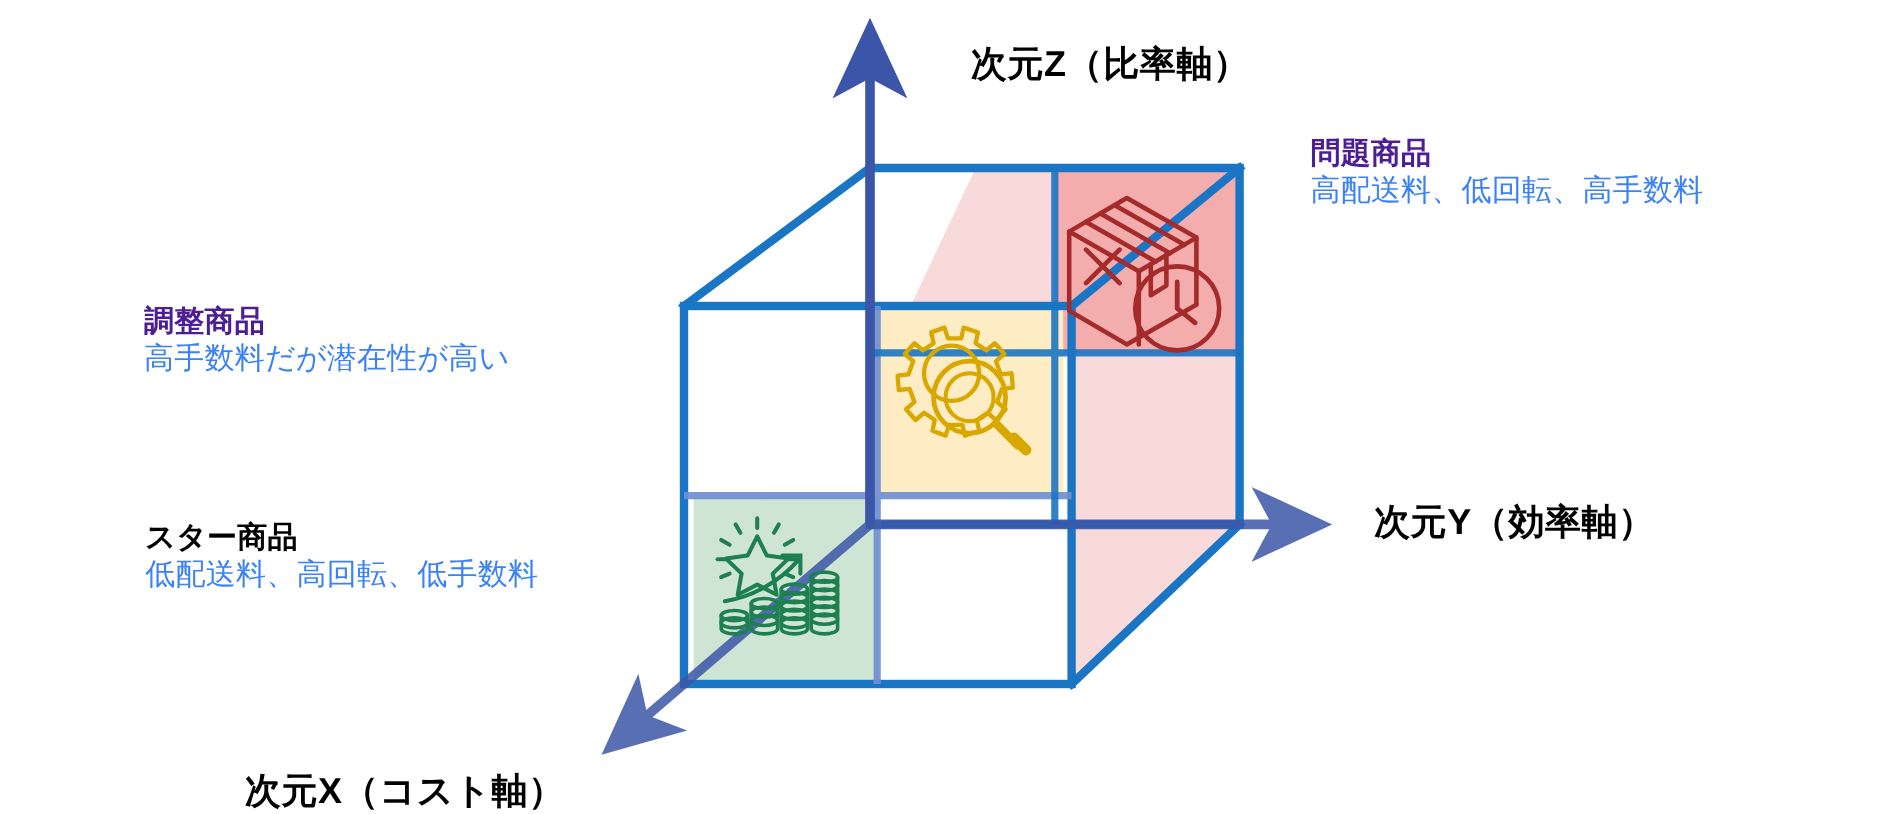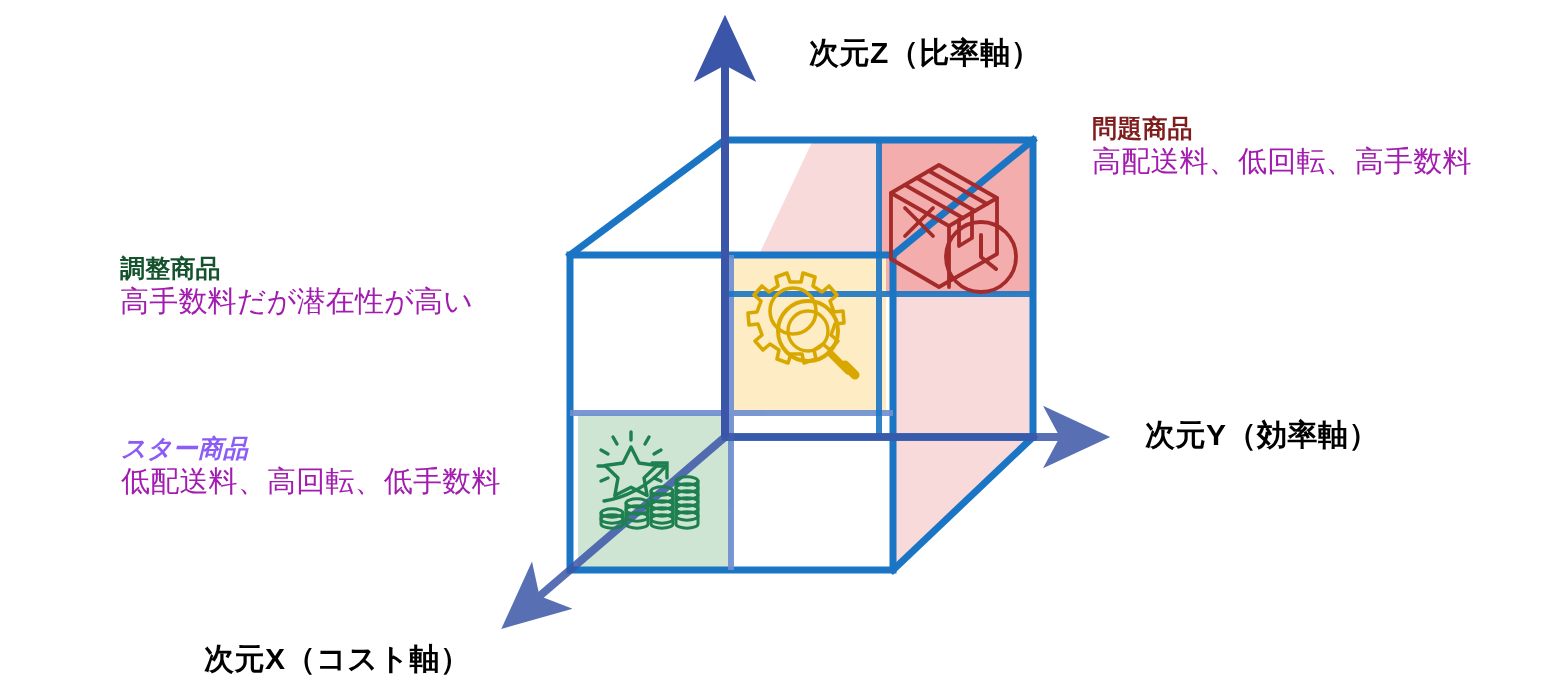--- a/index.html
+++ b/index.html
@@ -32,23 +32,23 @@
     position: absolute;
     white-space: nowrap;
   }
   .callout .title {
     font-weight: bold;
     font-size: 25px;
     line-height: 1.22;
     letter-spacing: 0.2px;
   }
   .callout .desc {
-    font-size: 29px;
+    font-size: 25px;
     line-height: 1.22;
-    color: #a21caf;
+    color: #3b82f6;
     letter-spacing: 0.2px;
   }
   .axis-label {
     position: absolute;
     font-weight: bold;
     font-size: 30px;
     color: #000000;
     white-space: nowrap;
     letter-spacing: 0.5px;
   }
@@ -190,31 +190,31 @@
 
       <path d="M905,208 l28,28"></path>
       <path d="M933,208 l-28,28"></path>
 
       <circle cx="981" cy="257" r="35"></circle>
       <path d="M981,235 l0,22 l15,12" stroke-width="4"></path>
     </g>
   </svg>
 
   <div class="callout" id="callout-problem">
-    <div class="title" style="color:#7f1d1d;">問題商品</div>
+    <div class="title" style="color:#4c1d95;">問題商品</div>
     <div class="desc">高配送料、低回転、高手数料</div>
   </div>
 
   <div class="callout" id="callout-adjust">
-    <div class="title" style="color:#14532d;">調整商品</div>
+    <div class="title" style="color:#4c1d95;">調整商品</div>
     <div class="desc">高手数料だが潜在性が高い</div>
   </div>
 
   <div class="callout" id="callout-star">
-    <div class="title" style="color:#8b5cf6;font-style:italic;">スター商品</div>
+    <div class="title" style="color:#000000;">スター商品</div>
     <div class="desc">低配送料、高回転、低手数料</div>
   </div>
 
   <div class="axis-label" id="label-z">次元Z（比率軸）</div>
   <div class="axis-label" id="label-y">次元Y（効率軸）</div>
   <div class="axis-label" id="label-x">次元X（コスト軸）</div>
 
 </div>
 
 </body></html>

